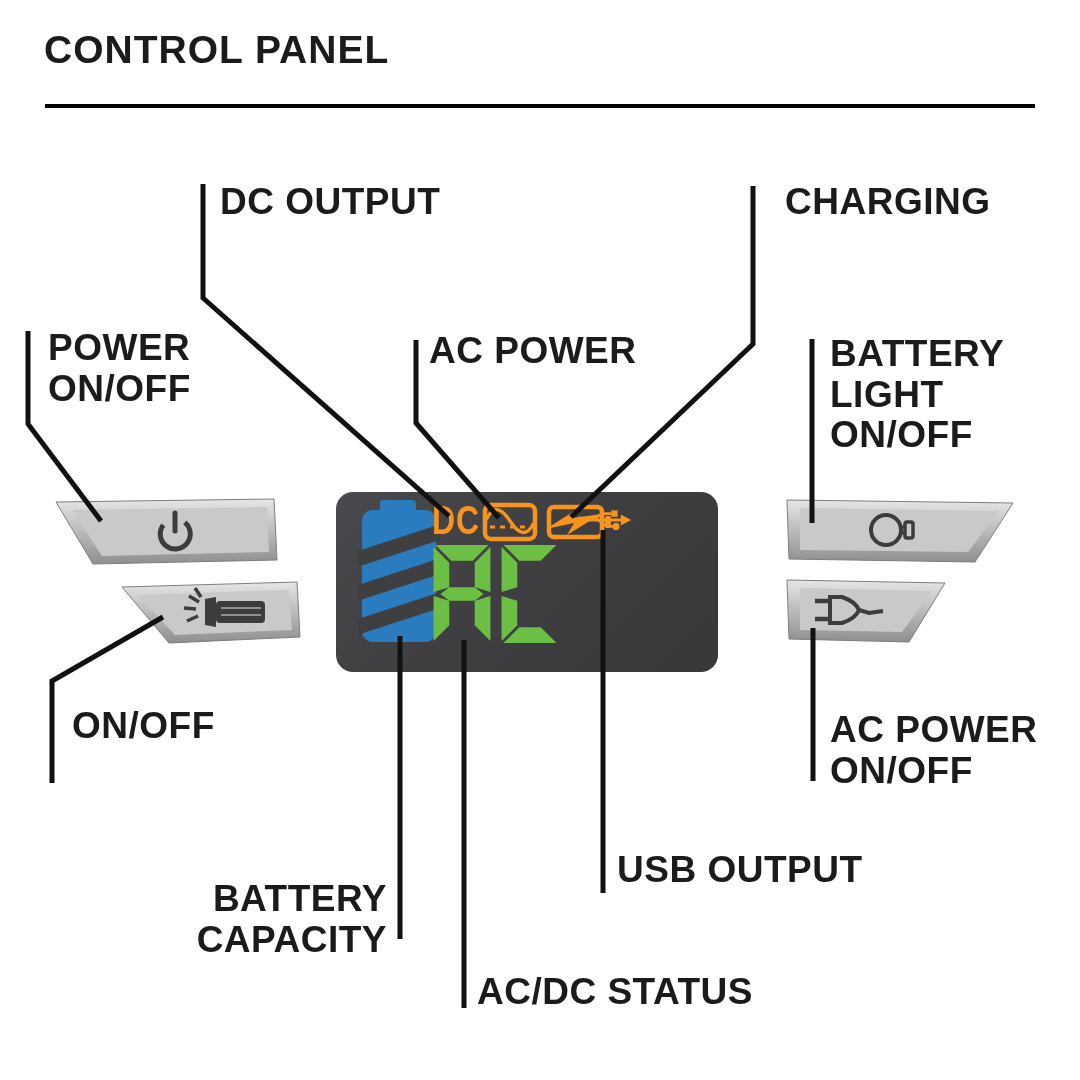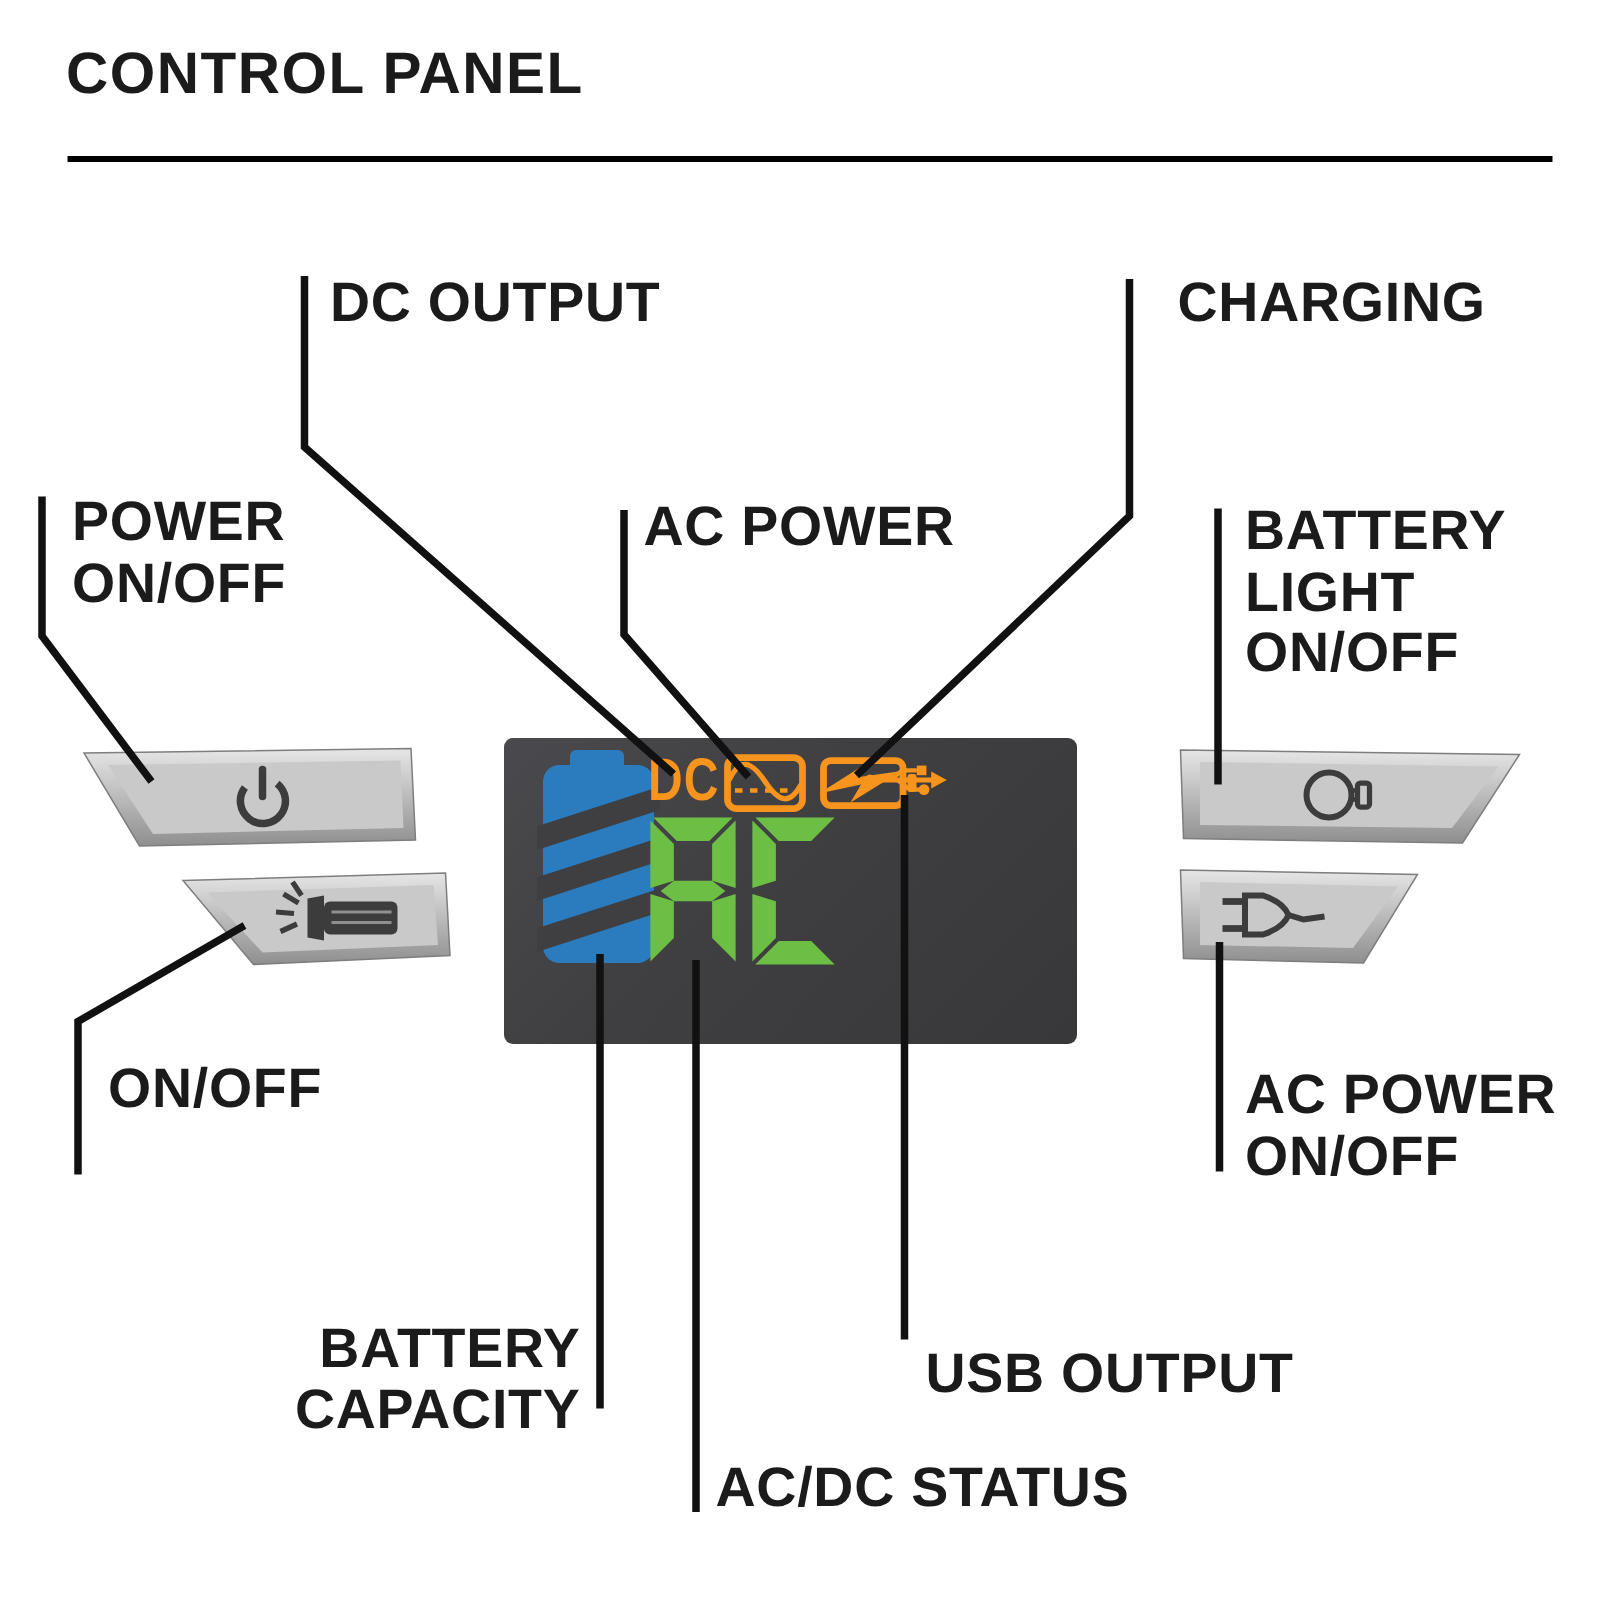--- a/index.html
+++ b/index.html
@@ -4,21 +4,21 @@
 <style>
   html,body{margin:0;padding:0;background:#fff;}
   .canvas{position:relative;width:1080px;height:1080px;background:#ffffff;overflow:hidden;
           font-family:"Liberation Sans",sans-serif;color:var(--ink);}
   .title{position:absolute;left:44px;top:28px;font-size:39px;font-weight:bold;letter-spacing:1px;white-space:nowrap;}
   .rule{position:absolute;left:45px;top:104px;width:990px;height:4px;background:#000;}
   .lbl{position:absolute;font-weight:bold;font-size:37px;line-height:1.1;letter-spacing:.5px;white-space:nowrap;}
   .lbl div{display:block;}
   .lbl-right{text-align:right;margin-top:21px;}
   
-  .display{position:absolute;left:336px;top:492px;width:382px;height:204px;border-radius:6px;
+  .display{position:absolute;left:336px;top:492px;width:382px;height:180px;border-radius:17px;
            background:linear-gradient(135deg,#4a4a4e 0%,var(--display_bg) 45%,#38383a 100%);}
   .disp-el{position:absolute;}
   .dc-text{position:absolute;left:96px;top:6px;font-size:40px;font-weight:bold;color:var(--orange);
            transform:scaleX(.8);transform-origin:left top;letter-spacing:1px;}
   .sr{position:absolute;left:0;top:0;width:1px;height:1px;overflow:hidden;opacity:0;}
   .seg{fill:var(--green);}
   .o-stroke{stroke:var(--orange);fill:none;}
   .o-fill{fill:var(--orange);}
   .i-stroke{stroke:var(--icon_dark);fill:none;}
   .i-fill{fill:var(--icon_dark);}
@@ -56,21 +56,21 @@
     <div>ON/OFF</div>
   </div>
   <div class="lbl" style="left:830px;top:710px;">
     <div>AC POWER</div>
     <div>ON/OFF</div>
   </div>
   <div class="lbl lbl-right" style="right:693px;top:858px;">
     <div>BATTERY</div>
     <div>CAPACITY</div>
   </div>
-  <div class="lbl" style="left:617px;top:850px;margin-top:46px;">
+  <div class="lbl" style="left:617px;top:850px;">
     <div>USB OUTPUT</div>
   </div>
   <div class="lbl" style="left:477px;top:972px;">
     <div>AC/DC STATUS</div>
   </div>
 
   <div class="display">
     <span class="sr">AC</span>
 
     <svg class="disp-el" style="left:22px;top:8px;" width="82" height="144" viewBox="0 0 82 144">

